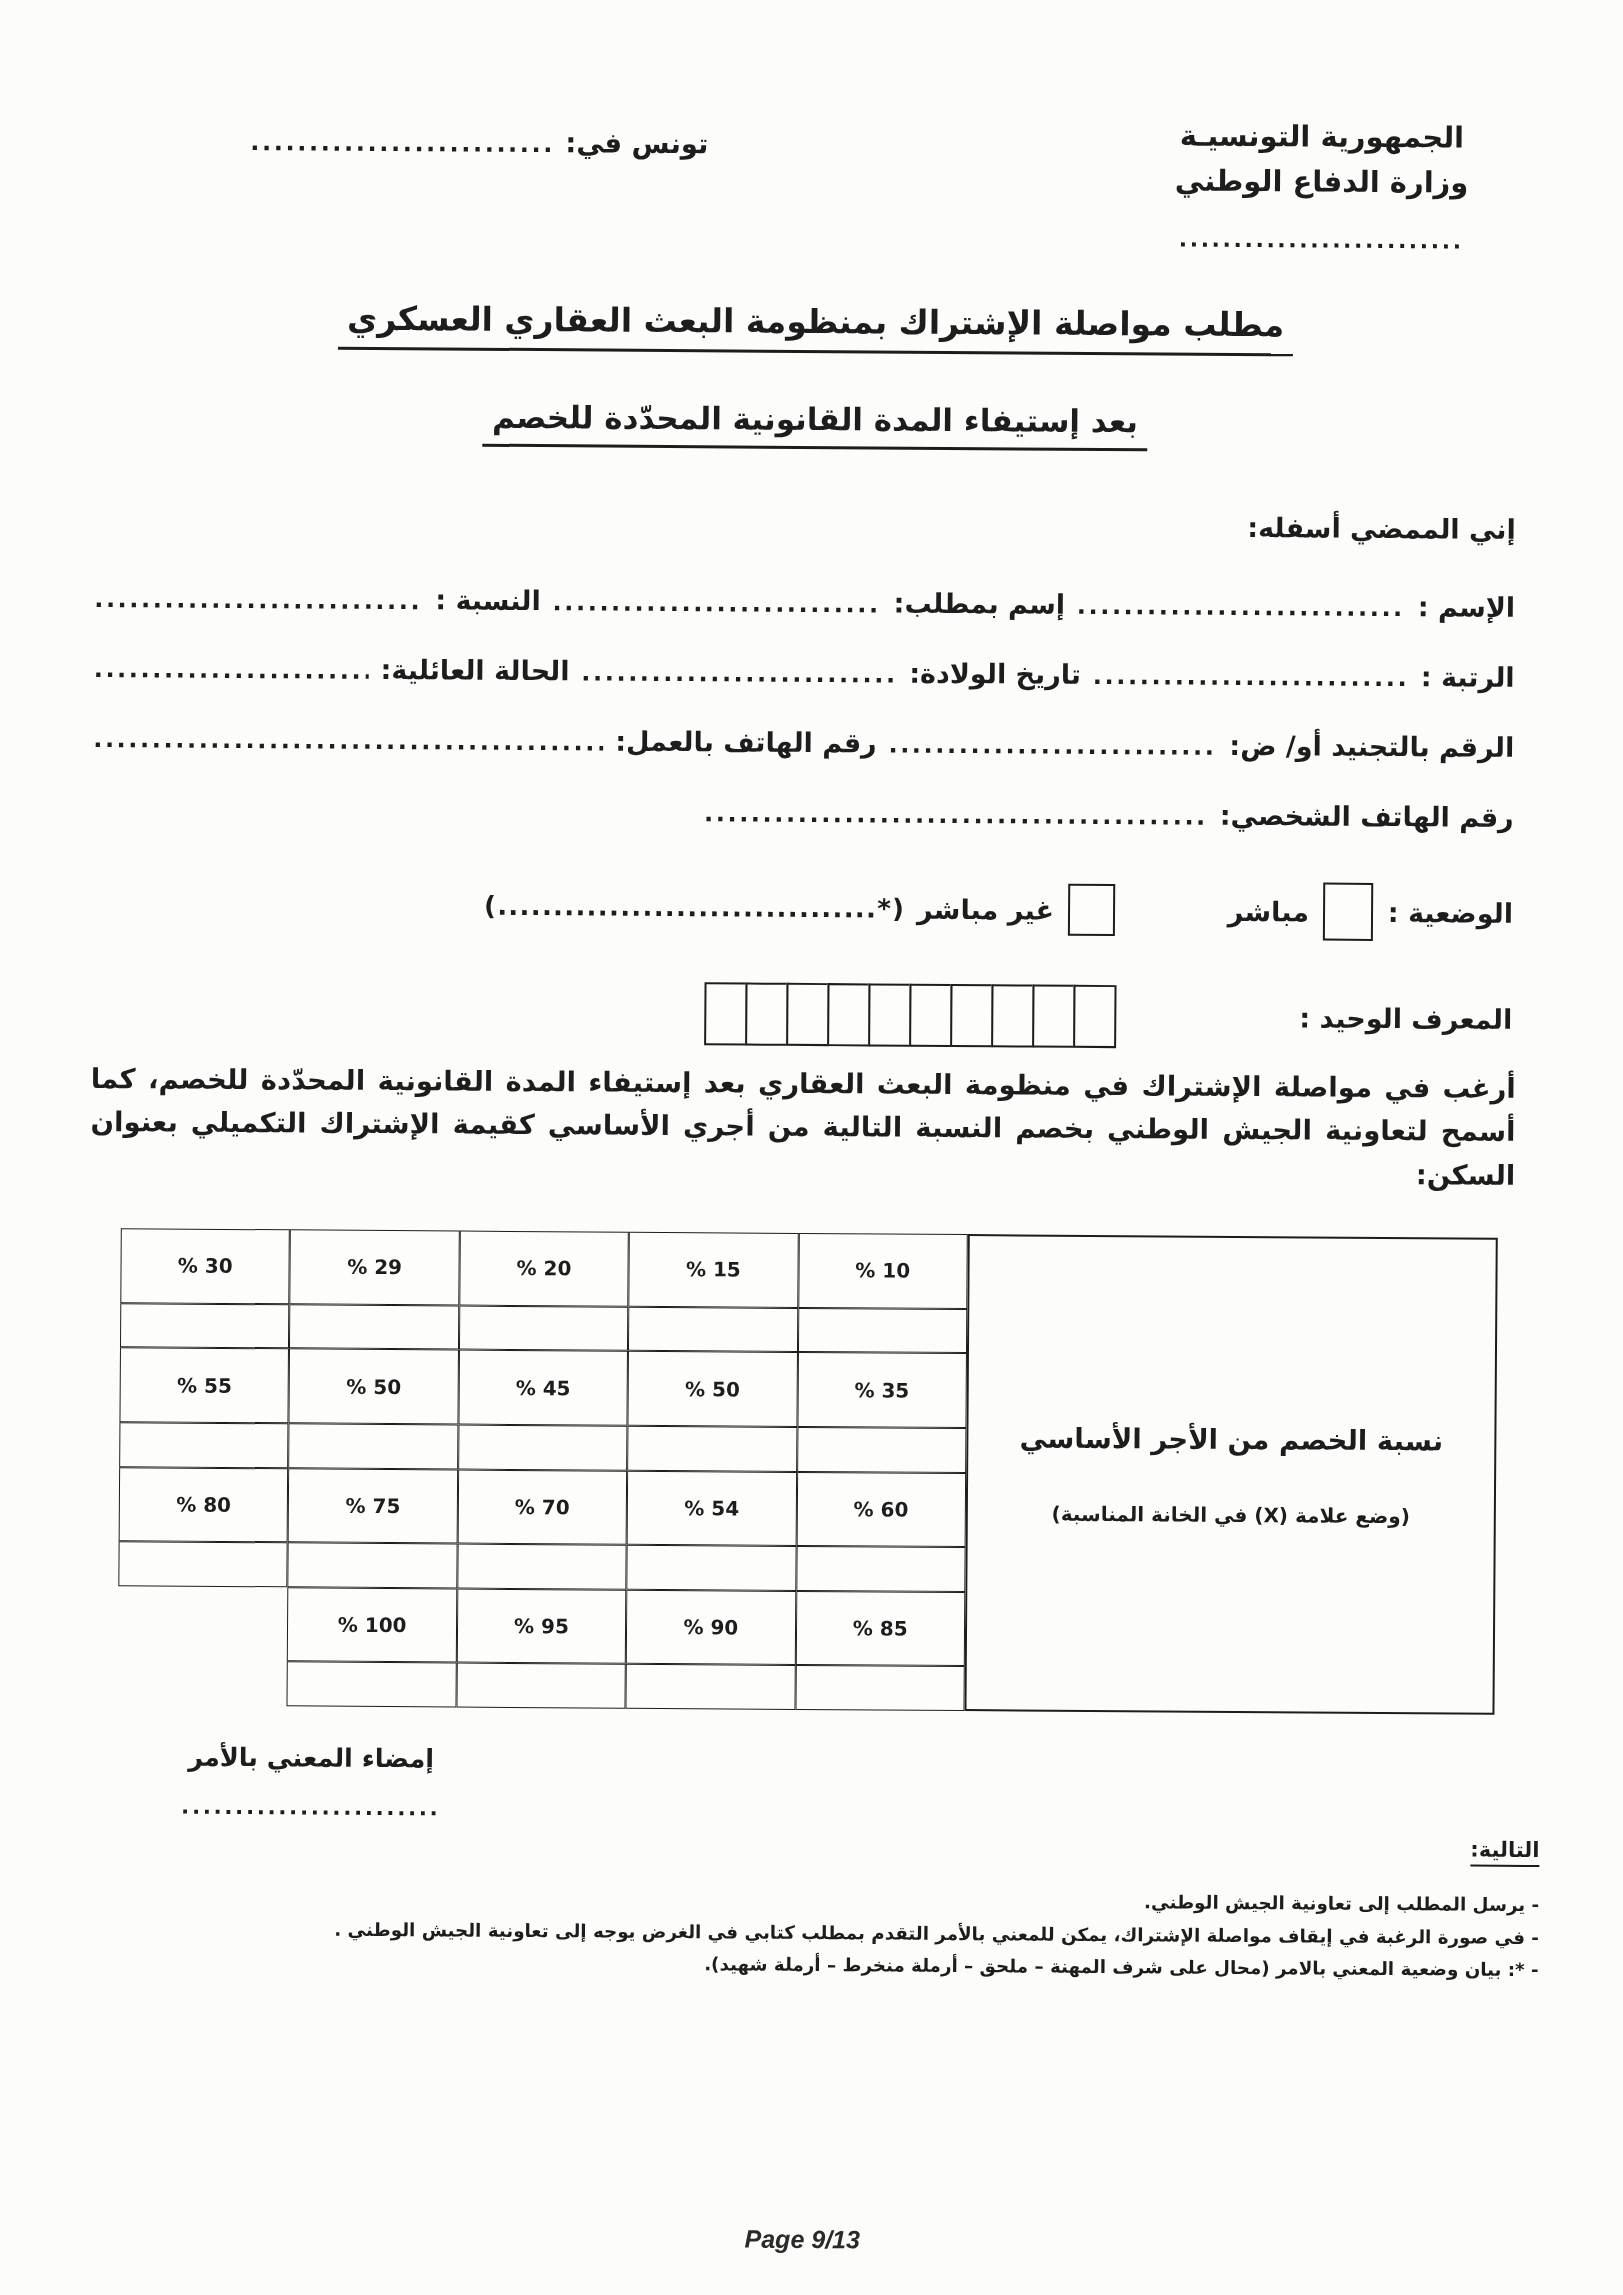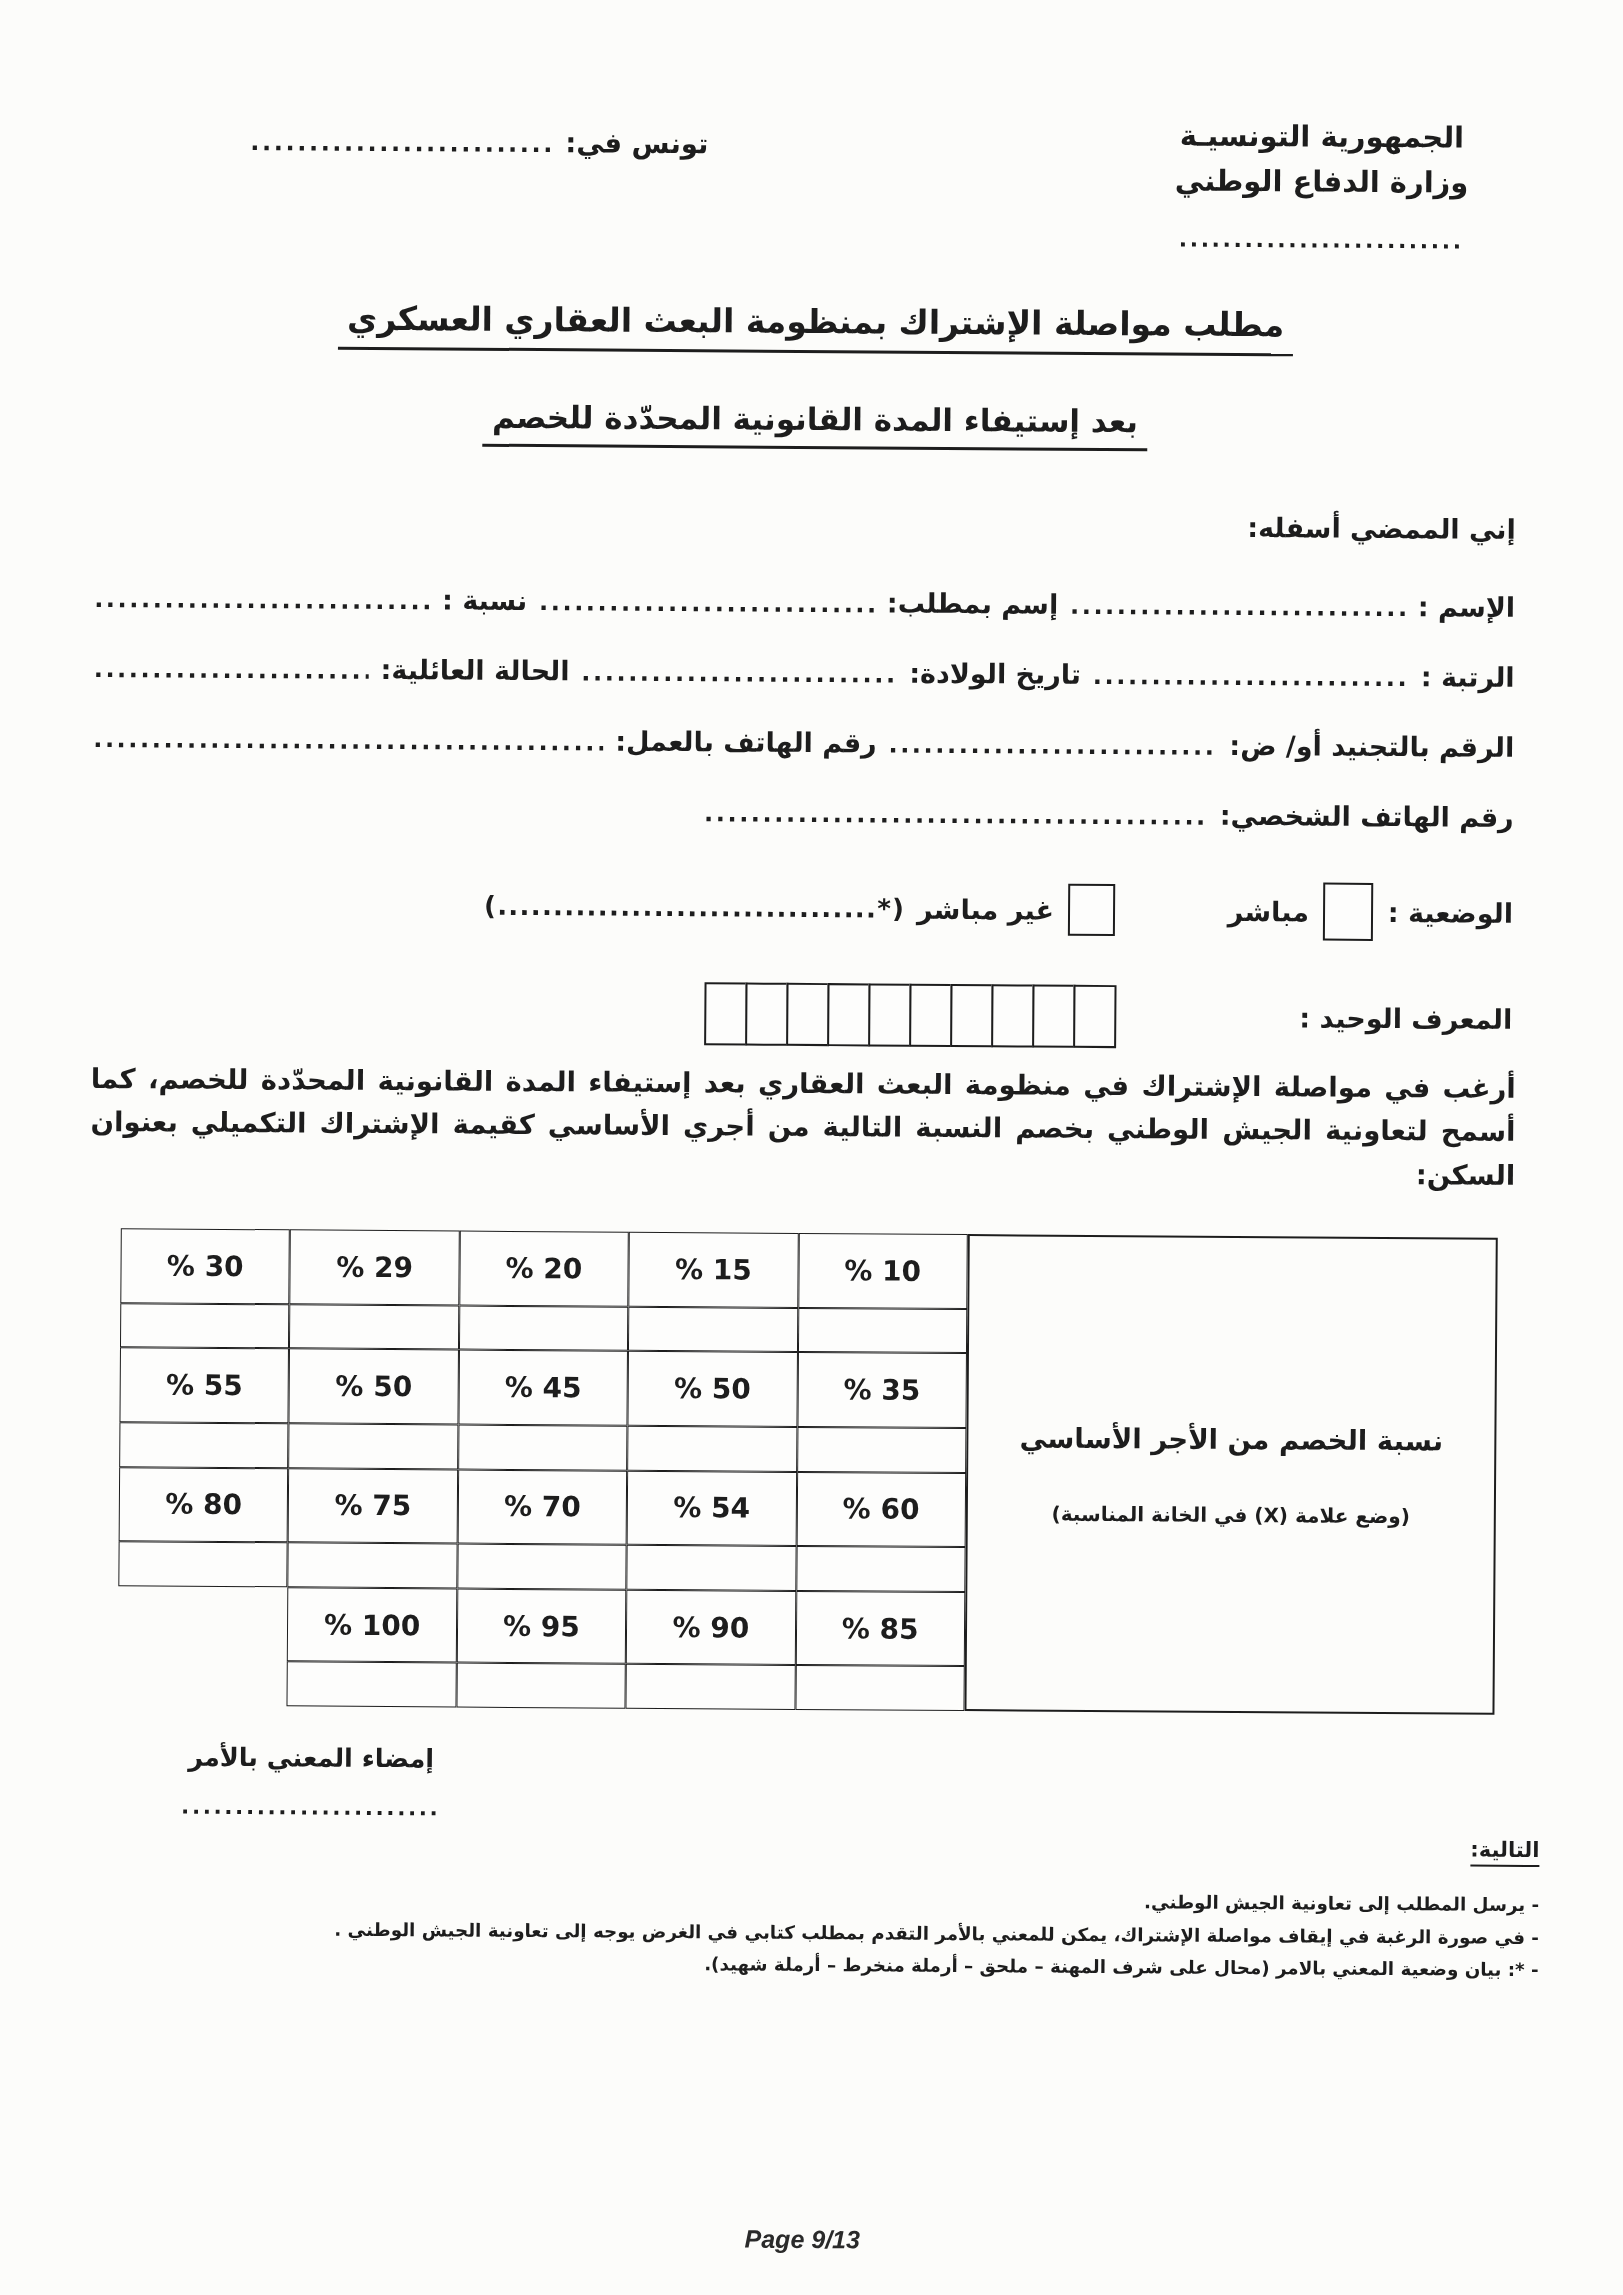--- a/index.html
+++ b/index.html
@@ -47,21 +47,21 @@
 
   
   .perc-table { position:absolute; top:1233px; right:123px; left:123px; height:477px; display:flex; align-items:stretch; }
   .side-col { flex:0 0 38.5%; border:2px solid #1d1d1d; display:flex; flex-direction:column; justify-content:center; align-items:center; text-align:center; gap:48px; padding:6.5px 19.6px; }
   .side-l1 { font-size:27.5px; }
   .side-l2 { font-size:20px; }
   .data-col { flex:1 1 auto; display:flex; flex-direction:column; }
   .prow { display:flex; direction:rtl; }
   .prow.plabel { height:75px; }
   .prow.pempty { height:45px; }
-  .pcell { flex:0 0 20%; border:1.3px solid #1d1d1d; display:flex; align-items:center; justify-content:center; font-size:28px; direction:ltr; background:#fdfdfc; }
+  .pcell { flex:0 0 20%; border:1.3px solid #1d1d1d; display:flex; align-items:center; justify-content:center; font-size:20px; direction:ltr; background:#fdfdfc; }
 
   
   .sig { position:absolute; top:1746px; left:147px; width:340px; text-align:center; }
   .sig-lbl { font-size:25.5px; white-space:nowrap; }
   .sig-dots { margin-top:22px; font-size:21.6px; letter-spacing:2.6px; text-align:center; }
 
   
   .notes { position:absolute; top:1833px; right:77px; left:65px; font-size:18.3px; }
   .notes-title { display:inline-block; font-size:21px; border-bottom:2.6px solid #1d1d1d; padding-bottom:2.6px; margin-bottom:22px; }
   .note-item { line-height:1.8; text-align:right; }
@@ -95,21 +95,21 @@
     </div>
 
     <div class="form">
       <div class="intro">إني الممضي أسفله:</div>
 
       <div class="frow">
         <span class="lbl">الإسم :</span>
         <span class="leader gap-lbl">........................................................................................................................................</span>
         <span class="lbl gap-lbl">إسم بمطلب:</span>
         <span class="leader gap-lbl">........................................................................................................................................</span>
-        <span class="lbl gap-lbl">نسبة :</span>
+        <span class="lbl gap-lbl">النسبة :</span>
         <span class="leader gap-lbl">........................................................................................................................................</span>
       </div>
 
       <div class="frow">
         <span class="lbl">الرتبة :</span>
         <span class="leader gap-lbl">........................................................................................................................................</span>
         <span class="lbl gap-lbl">تاريخ الولادة:</span>
         <span class="leader gap-lbl">........................................................................................................................................</span>
         <span class="lbl gap-lbl">الحالة العائلية:</span>
         <span class="leader gap-lbl" style="max-width:275px">........................................................................................................................................</span>

